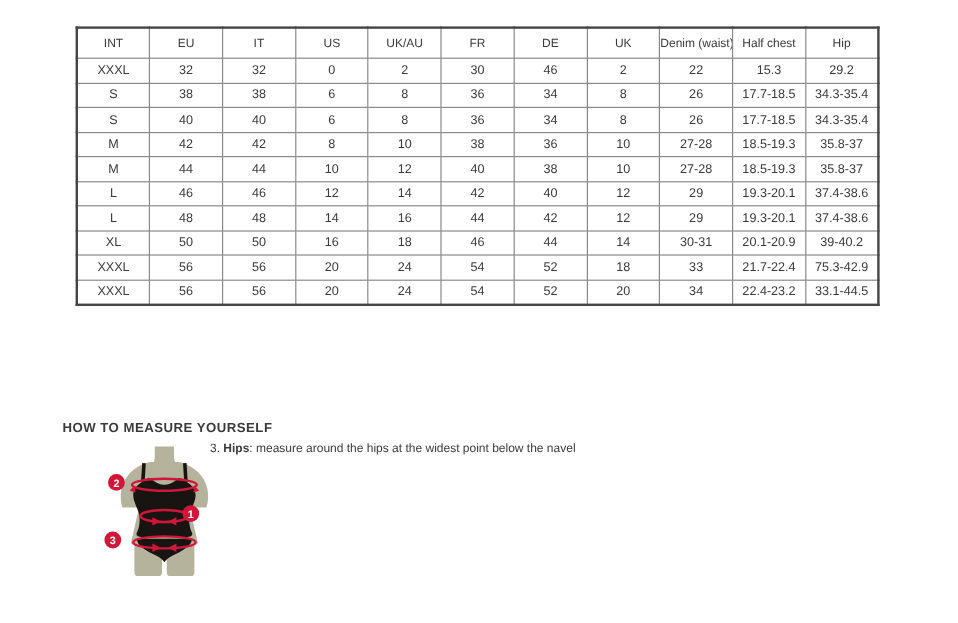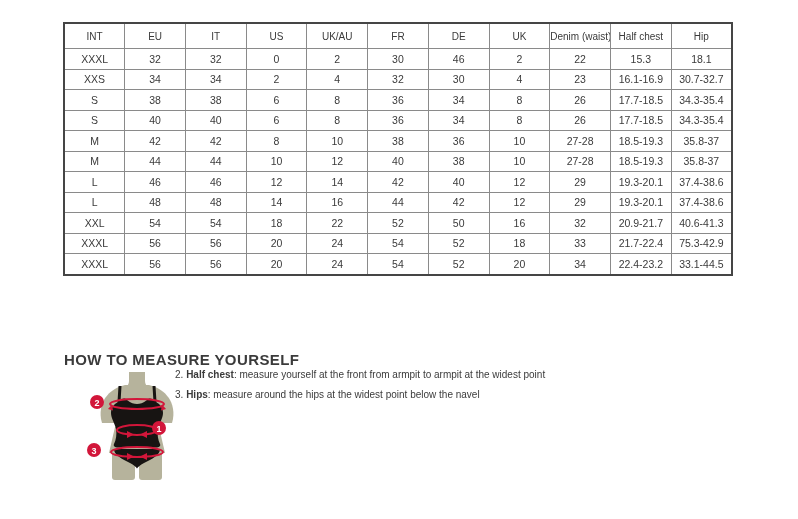--- a/index.html
+++ b/index.html
@@ -16,22 +16,22 @@
   .size-table th,.size-table td{
     border:1px solid #8a8a8a;
     text-align:center;vertical-align:middle;
     font-size:10.5px;font-weight:400;color:#3a3a3a;
     padding:0;white-space:nowrap;overflow:hidden;
   }
   .size-table th{height:24px;font-size:10px;}
   .size-table td{height:19.5px;}
   
   .measure-title{
-    position:absolute;left:64px;top:351px;
-    font-size:15px;font-weight:700;letter-spacing:.4px;color:#3b3b3b;
+    position:absolute;left:52px;top:351px;
+    font-size:11px;font-weight:700;letter-spacing:.4px;color:#3b3b3b;
   }
   .instructions{position:absolute;left:175px;top:369px;}
   .instruction{font-size:10px;color:#3b3b3b;margin-bottom:9px;line-height:11px;}
   .instruction b{font-weight:700;}
   .figure-wrap{position:absolute;left:84px;top:371px;width:106px;height:112px;}
   .figure-wrap svg{display:block;width:106px;height:112px;}
   .badge-num{font-size:9px;font-weight:700;fill:#ffffff;text-anchor:middle;}
 </style>
 </head>
 <body>
@@ -57,34 +57,21 @@
         <td>XXXL</td>
         <td>32</td>
         <td>32</td>
         <td>0</td>
         <td>2</td>
         <td>30</td>
         <td>46</td>
         <td>2</td>
         <td>22</td>
         <td>15.3</td>
-        <td>18.1</td>
-      </tr>
-      <tr>
-        <td>XXS</td>
-        <td>34</td>
-        <td>34</td>
-        <td>2</td>
-        <td>4</td>
-        <td>32</td>
-        <td>30</td>
-        <td>4</td>
-        <td>23</td>
-        <td>16.1-16.9</td>
-        <td>30.7-32.7</td>
+        <td>29.2</td>
       </tr>
       <tr>
         <td>S</td>
         <td>38</td>
         <td>38</td>
         <td>6</td>
         <td>8</td>
         <td>36</td>
         <td>34</td>
         <td>8</td>
@@ -151,31 +138,31 @@
         <td>14</td>
         <td>16</td>
         <td>44</td>
         <td>42</td>
         <td>12</td>
         <td>29</td>
         <td>19.3-20.1</td>
         <td>37.4-38.6</td>
       </tr>
       <tr>
-        <td>XXL</td>
-        <td>54</td>
-        <td>54</td>
-        <td>18</td>
-        <td>22</td>
-        <td>52</td>
+        <td>XL</td>
+        <td>50</td>
         <td>50</td>
         <td>16</td>
-        <td>32</td>
-        <td>20.9-21.7</td>
-        <td>40.6-41.3</td>
+        <td>18</td>
+        <td>46</td>
+        <td>44</td>
+        <td>14</td>
+        <td>30-31</td>
+        <td>20.1-20.9</td>
+        <td>39-40.2</td>
       </tr>
       <tr>
         <td>XXXL</td>
         <td>56</td>
         <td>56</td>
         <td>20</td>
         <td>24</td>
         <td>54</td>
         <td>52</td>
         <td>18</td>
@@ -195,21 +182,20 @@
         <td>34</td>
         <td>22.4-23.2</td>
         <td>33.1-44.5</td>
       </tr>
     </tbody>
 </table>
 
 <div class="measure-title">HOW TO MEASURE YOURSELF</div>
 
 <div class="instructions">
-    <div class="instruction"><span>2. </span><b>Half chest</b><span>: measure yourself at the front from armpit to armpit at the widest point</span></div>
     <div class="instruction"><span>3. </span><b>Hips</b><span>: measure around the hips at the widest point below the navel</span></div>
   </div>
 
 <div class="figure-wrap">
   <svg viewBox="0 0 106 112" xmlns="http://www.w3.org/2000/svg">
 
     <path fill="#b6b39c" d="M45,1 h16 v9 q0,5 5,8 h-26 q5,-3 5,-8 z"></path>
 
     <path fill="#b6b39c" d="M17,48 C14,28 28,17 41,14 L65,14 C78,17 92,28 89,48 L88,52 L18,52 Z"></path>
 

